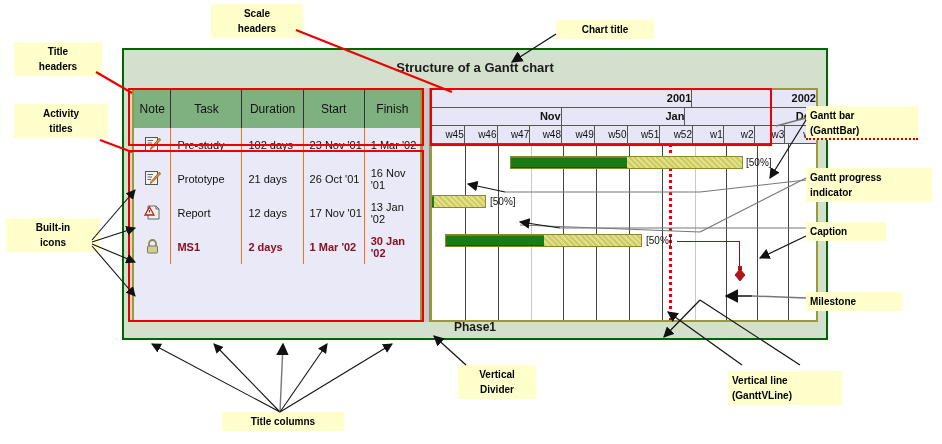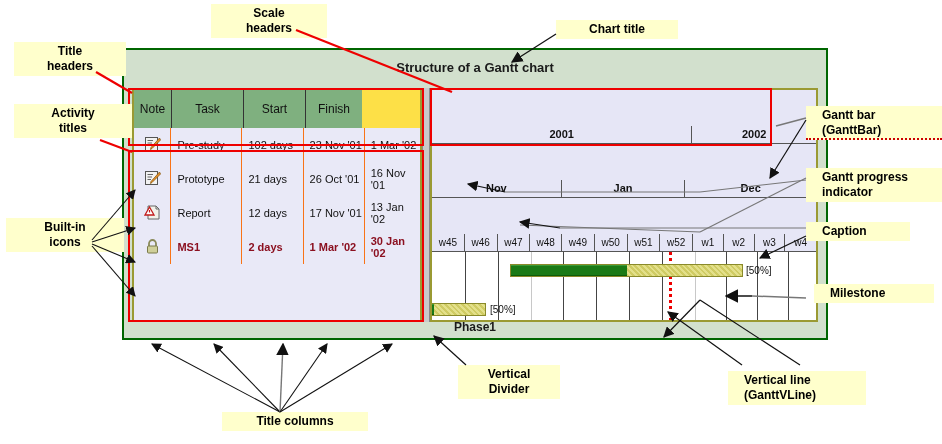--- a/index.html
+++ b/index.html
@@ -55,24 +55,23 @@
   
   #vdivider{width:8px;height:100%;background:#c9c9c9;border-left:1px solid #888;border-right:1px solid #888;box-sizing:border-box;}
   
   #chart-table{
     flex:1;height:100%;box-sizing:border-box;
     border:2px solid #9a9a33;background:#ffffff;
     display:flex;flex-direction:column;position:relative;overflow:hidden;
   }
   .scale-row{display:flex;background:#e6e6f6;border-bottom:1px solid #555;}
   .scale-cell{
-    text-align:center;font-size:11px;font-weight:bold;color:#111;
+    text-align:right;font-size:11px;font-weight:bold;color:#111;
     border-right:1px solid #555;box-sizing:border-box;height:17px;line-height:17px;
     background:#e6e6f6;
-    margin-top:36px;
   }
   .scale-cell:last-child{border-right:none;}
   .week-cell{font-weight:normal;font-size:10px;}
   #plot{flex:1;position:relative;background:#ffffff;}
   .gridline{position:absolute;top:0;bottom:0;width:1px;background:#444;}
   .gridline.soft{background:#c8c8c8;}
   
   .bar{
     position:absolute;height:13px;box-sizing:border-box;
     border:1px solid #8a8a2a;
@@ -85,22 +84,22 @@
   }
   .bar-cap{
     position:absolute;font-size:10px;color:#111;white-space:nowrap;line-height:13px;
   }
   #vline{position:absolute;top:0;bottom:0;width:3px;
     background:repeating-linear-gradient(to bottom,#ee0000 0px,#ee0000 3px,transparent 3px,transparent 6px);}
   
   #ms-connector{position:absolute;border-right:1px solid #8b1020;border-top:1px solid #8b1020;}
   
   .callout{
-    position:absolute;background:#ffffcc;color:#000;font-size:12px;font-weight:bold;
-    line-height:15px;padding:2px 16px;white-space:pre-line;text-align:center;
+    position:absolute;background:#ffffcc;color:#000;font-size:10px;font-weight:bold;
+    line-height:15px;padding:2px 4px;white-space:pre-line;text-align:center;
   }
   .callout.left-al{text-align:left;}
   .sp{border-bottom:2px dotted #cc0000;padding-bottom:0px;}
   
   .hl{position:absolute;border:2px solid #ee0000;box-sizing:border-box;}
   
   #leaders{position:absolute;left:0;top:0;width:942px;height:444px;pointer-events:none;}
 </style>
 </head>
 <body>
@@ -108,20 +107,21 @@
 <div id="gantt-frame">
 
   <div id="chart-title">Structure of a Gantt chart</div>
 
   <div id="inner-panel">
 
     <div id="title-table">
       <div class="thead-row">
         <div class="thead-cell c-note">Note</div>
         <div class="thead-cell c-task">Task</div>
+        <div class="thead-cell c-dur">Duration</div>
         <div class="thead-cell c-start">Start</div>
         <div class="thead-cell c-finish">Finish</div>
       </div>
       <div class="tbody">
 
         <div class="trow">
           <div class="tcell c-note">
             <span>
               <svg width="17" height="17" viewBox="0 0 17 17">
                 <rect x="1.5" y="1.5" width="12" height="13" fill="#f2f2f2" stroke="#555" stroke-width="1"></rect>
@@ -278,21 +278,21 @@
 <div class="callout" style="left:556px;top:20px;width:90px;">Chart title</div>
 <div class="callout" style="left:14px;top:104px;width:86px;">Activity
 titles</div>
 <div class="callout" style="left:6px;top:218px;width:86px;">Built-in
 icons</div>
 <div class="callout left-al sp" style="left:806px;top:106px;width:104px;">Gantt bar
 (GanttBar)</div>
 <div class="callout left-al" style="left:806px;top:168px;width:118px;">Gantt progress
 indicator</div>
 <div class="callout left-al" style="left:806px;top:222px;width:72px;">Caption</div>
-<div class="callout left-al" style="left:806px;top:284px;width:88px;margin-left:8px;">Milestone</div>
+<div class="callout left-al" style="left:806px;top:292px;width:88px;">Milestone</div>
 <div class="callout" style="left:222px;top:412px;width:114px;">Title columns</div>
 <div class="callout" style="left:458px;top:365px;width:70px;">Vertical
 Divider</div>
 <div class="callout left-al" style="left:728px;top:371px;width:106px;">Vertical line
 (GanttVLine)</div>
 
 <svg id="leaders">
   <defs>
     <marker id="ah" markerWidth="9" markerHeight="9" refX="8" refY="4.5" orient="auto">
       <polygon points="0,0 9,4.5 0,9" fill="#111"></polygon>

